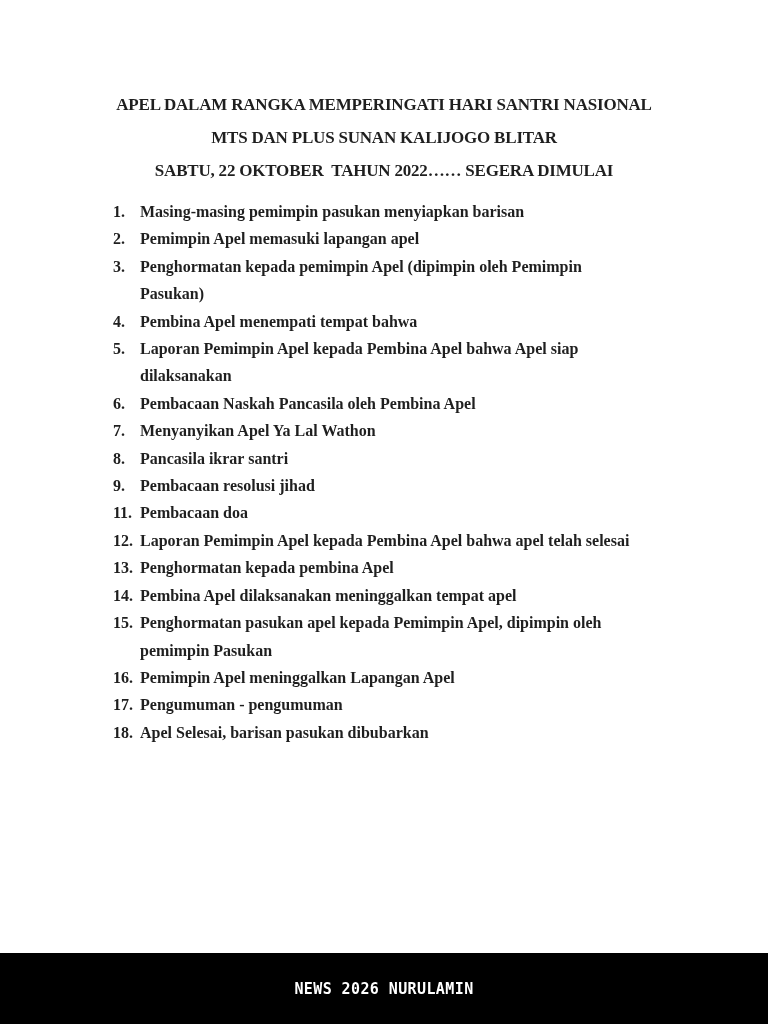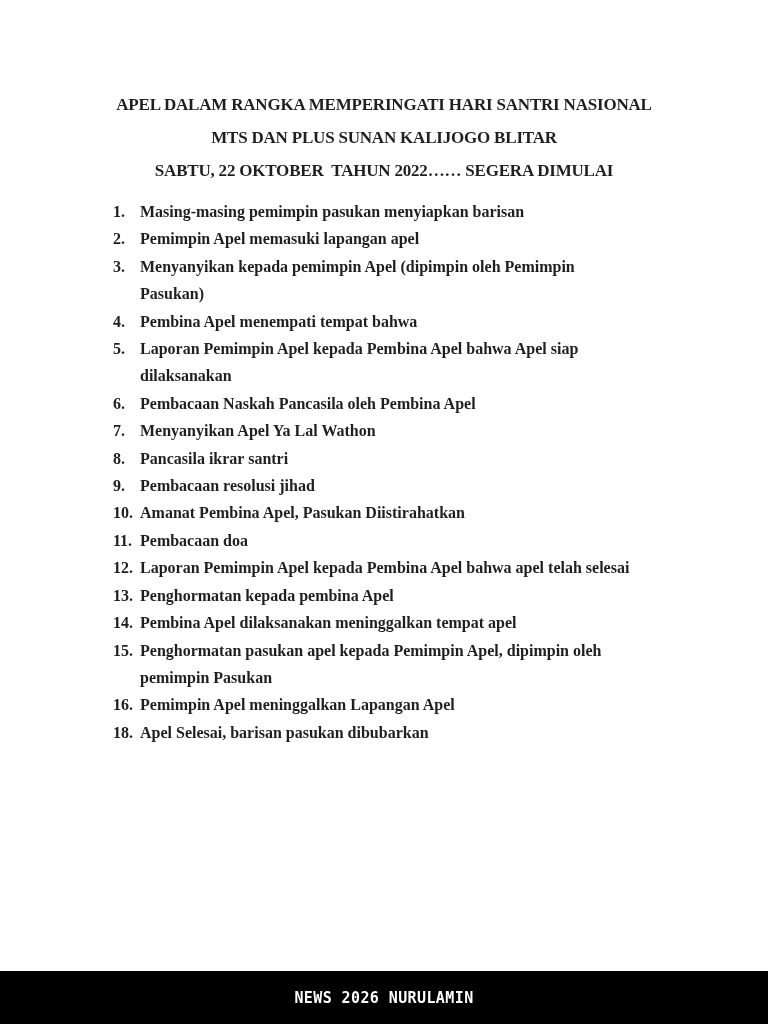--- a/index.html
+++ b/index.html
@@ -53,21 +53,21 @@
     text-align:left;
   }
   .agenda-item .txt{
     flex:1 1 auto;
   }
   .footer-bar{
     position:absolute;
     left:0;
     right:0;
     bottom:0;
-    height:53px;
+    height:71px;
     background:var(--footer-bg);
     display:flex;
     align-items:center;
     justify-content:center;
   }
   .footer-bar .watermark{
     font-family:"DejaVu Sans Mono","Liberation Mono",monospace;
     font-weight:bold;
     font-size:15px;
     letter-spacing:0.4px;
@@ -90,21 +90,21 @@
       <div class="agenda-item">
         <span class="num">1.</span>
         <span class="txt">Masing-masing pemimpin pasukan menyiapkan barisan</span>
       </div>
       <div class="agenda-item">
         <span class="num">2.</span>
         <span class="txt">Pemimpin Apel memasuki lapangan apel</span>
       </div>
       <div class="agenda-item">
         <span class="num">3.</span>
-        <span class="txt">Menyanyikan kepada pemimpin Apel (dipimpin oleh Pemimpin Pasukan)</span>
+        <span class="txt">Penghormatan kepada pemimpin Apel (dipimpin oleh Pemimpin Pasukan)</span>
       </div>
       <div class="agenda-item">
         <span class="num">4.</span>
         <span class="txt">Pembina Apel menempati tempat bahwa</span>
       </div>
       <div class="agenda-item">
         <span class="num">5.</span>
         <span class="txt">Laporan Pemimpin Apel kepada Pembina Apel bahwa Apel siap dilaksanakan</span>
       </div>
       <div class="agenda-item">
@@ -117,24 +117,20 @@
       </div>
       <div class="agenda-item">
         <span class="num">8.</span>
         <span class="txt">Pancasila ikrar santri</span>
       </div>
       <div class="agenda-item">
         <span class="num">9.</span>
         <span class="txt">Pembacaan resolusi jihad</span>
       </div>
       <div class="agenda-item">
-        <span class="num">10.</span>
-        <span class="txt">Amanat Pembina Apel, Pasukan Diistirahatkan</span>
-      </div>
-      <div class="agenda-item">
         <span class="num">11.</span>
         <span class="txt">Pembacaan doa</span>
       </div>
       <div class="agenda-item">
         <span class="num">12.</span>
         <span class="txt">Laporan Pemimpin Apel kepada Pembina Apel bahwa apel telah selesai</span>
       </div>
       <div class="agenda-item">
         <span class="num">13.</span>
         <span class="txt">Penghormatan kepada pembina Apel</span>
@@ -145,20 +141,24 @@
       </div>
       <div class="agenda-item">
         <span class="num">15.</span>
         <span class="txt">Penghormatan pasukan apel kepada Pemimpin Apel, dipimpin oleh pemimpin Pasukan</span>
       </div>
       <div class="agenda-item">
         <span class="num">16.</span>
         <span class="txt">Pemimpin Apel meninggalkan Lapangan Apel</span>
       </div>
       <div class="agenda-item">
+        <span class="num">17.</span>
+        <span class="txt">Pengumuman - pengumuman</span>
+      </div>
+      <div class="agenda-item">
         <span class="num">18.</span>
         <span class="txt">Apel Selesai, barisan pasukan dibubarkan</span>
       </div>
     </div>
 
   <div class="footer-bar">
     <span class="watermark">NEWS 2026 NURULAMIN</span>
   </div>
 
 </div>

